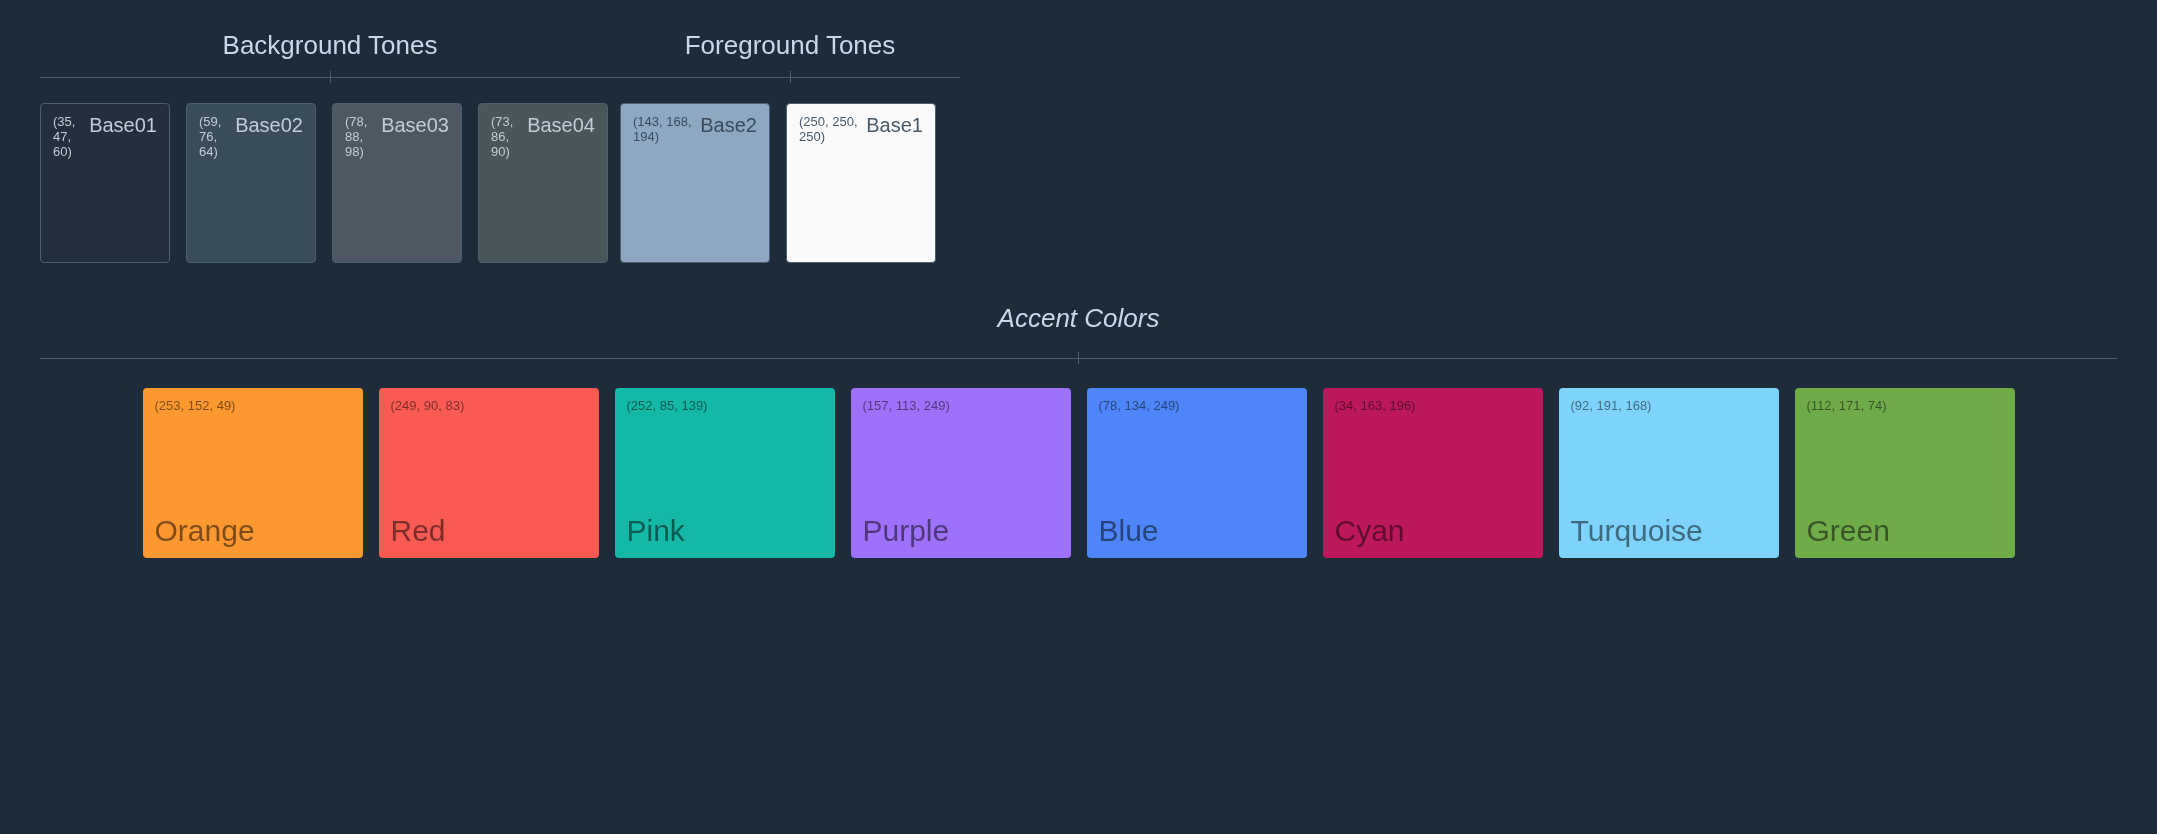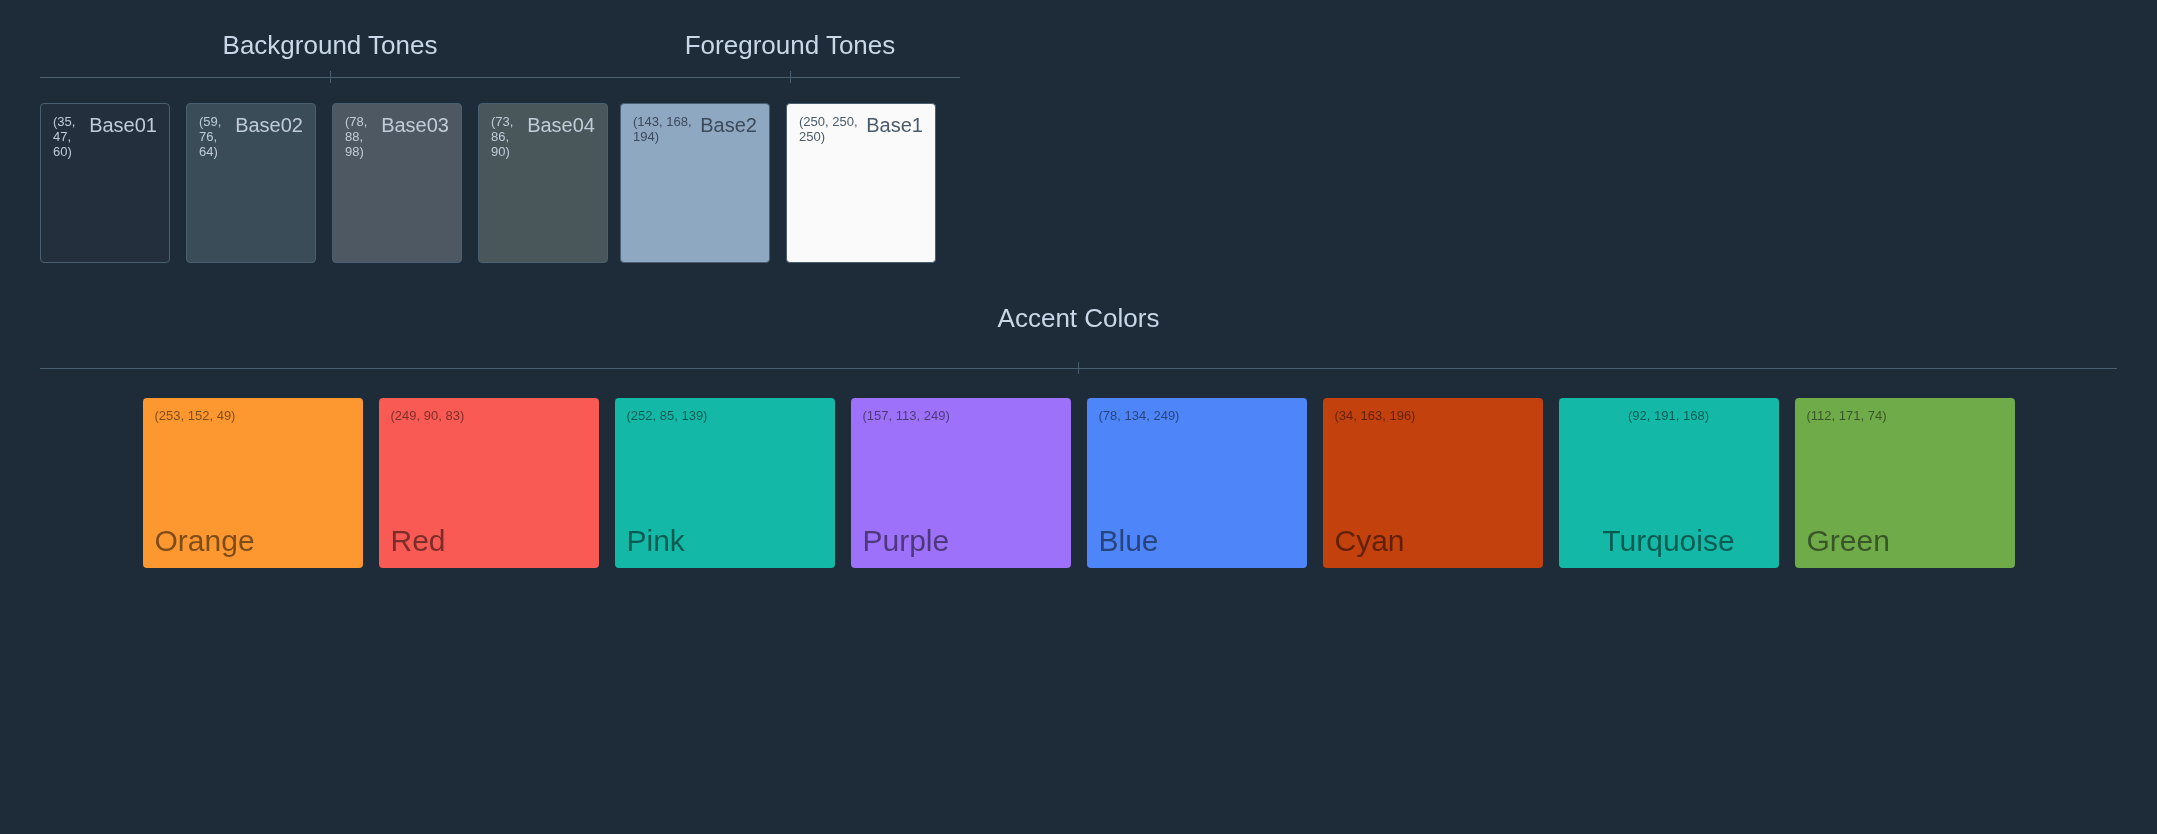--- a/index.html
+++ b/index.html
@@ -115,21 +115,22 @@
     .box-base1 .rgb-label { color: #4a5a6a; }
     .box-base1 .name-label { color: #4a5a6a; }
 
     
     .accent-section {
       margin-top: 10px;
     }
 
     .accent-title-row {
       text-align: center;
-      margin-bottom: 28px;
+      margin-bottom: 18px;
+      font-style: italic;
     }
 
     .accent-divider-wrapper {
       display: flex;
       align-items: center;
       width: 100%;
       margin-bottom: 24px;
     }
 
     .accent-boxes-row {
@@ -160,22 +161,22 @@
       font-size: 30px;
       font-weight: 400;
       color: rgba(0,0,0,0.55);
     }
 
     .box-orange { background-color: rgb(253, 152, 49); }
     .box-red    { background-color: rgb(249, 90, 83); gap: 15px; }
     .box-pink   { background-color: #14b8a6; }
     .box-purple { background-color: rgb(157, 113, 249); }
     .box-blue   { background-color: rgb(78, 134, 249); }
-    .box-cyan   { background-color: #c2410c; }
-    .box-turquoise { background-color: #14b8a6; text-align: center; }
+    .box-cyan   { background-color: #be185d; }
+    .box-turquoise { background-color: #7dd3fc; }
     .box-green  { background-color: rgb(112, 171, 74); }
 
     .accent-box .rgb-label,
     .accent-box .name-label {
       color: rgba(0,0,0,0.5);
     }
   </style>
 </head>
 <body>
 

